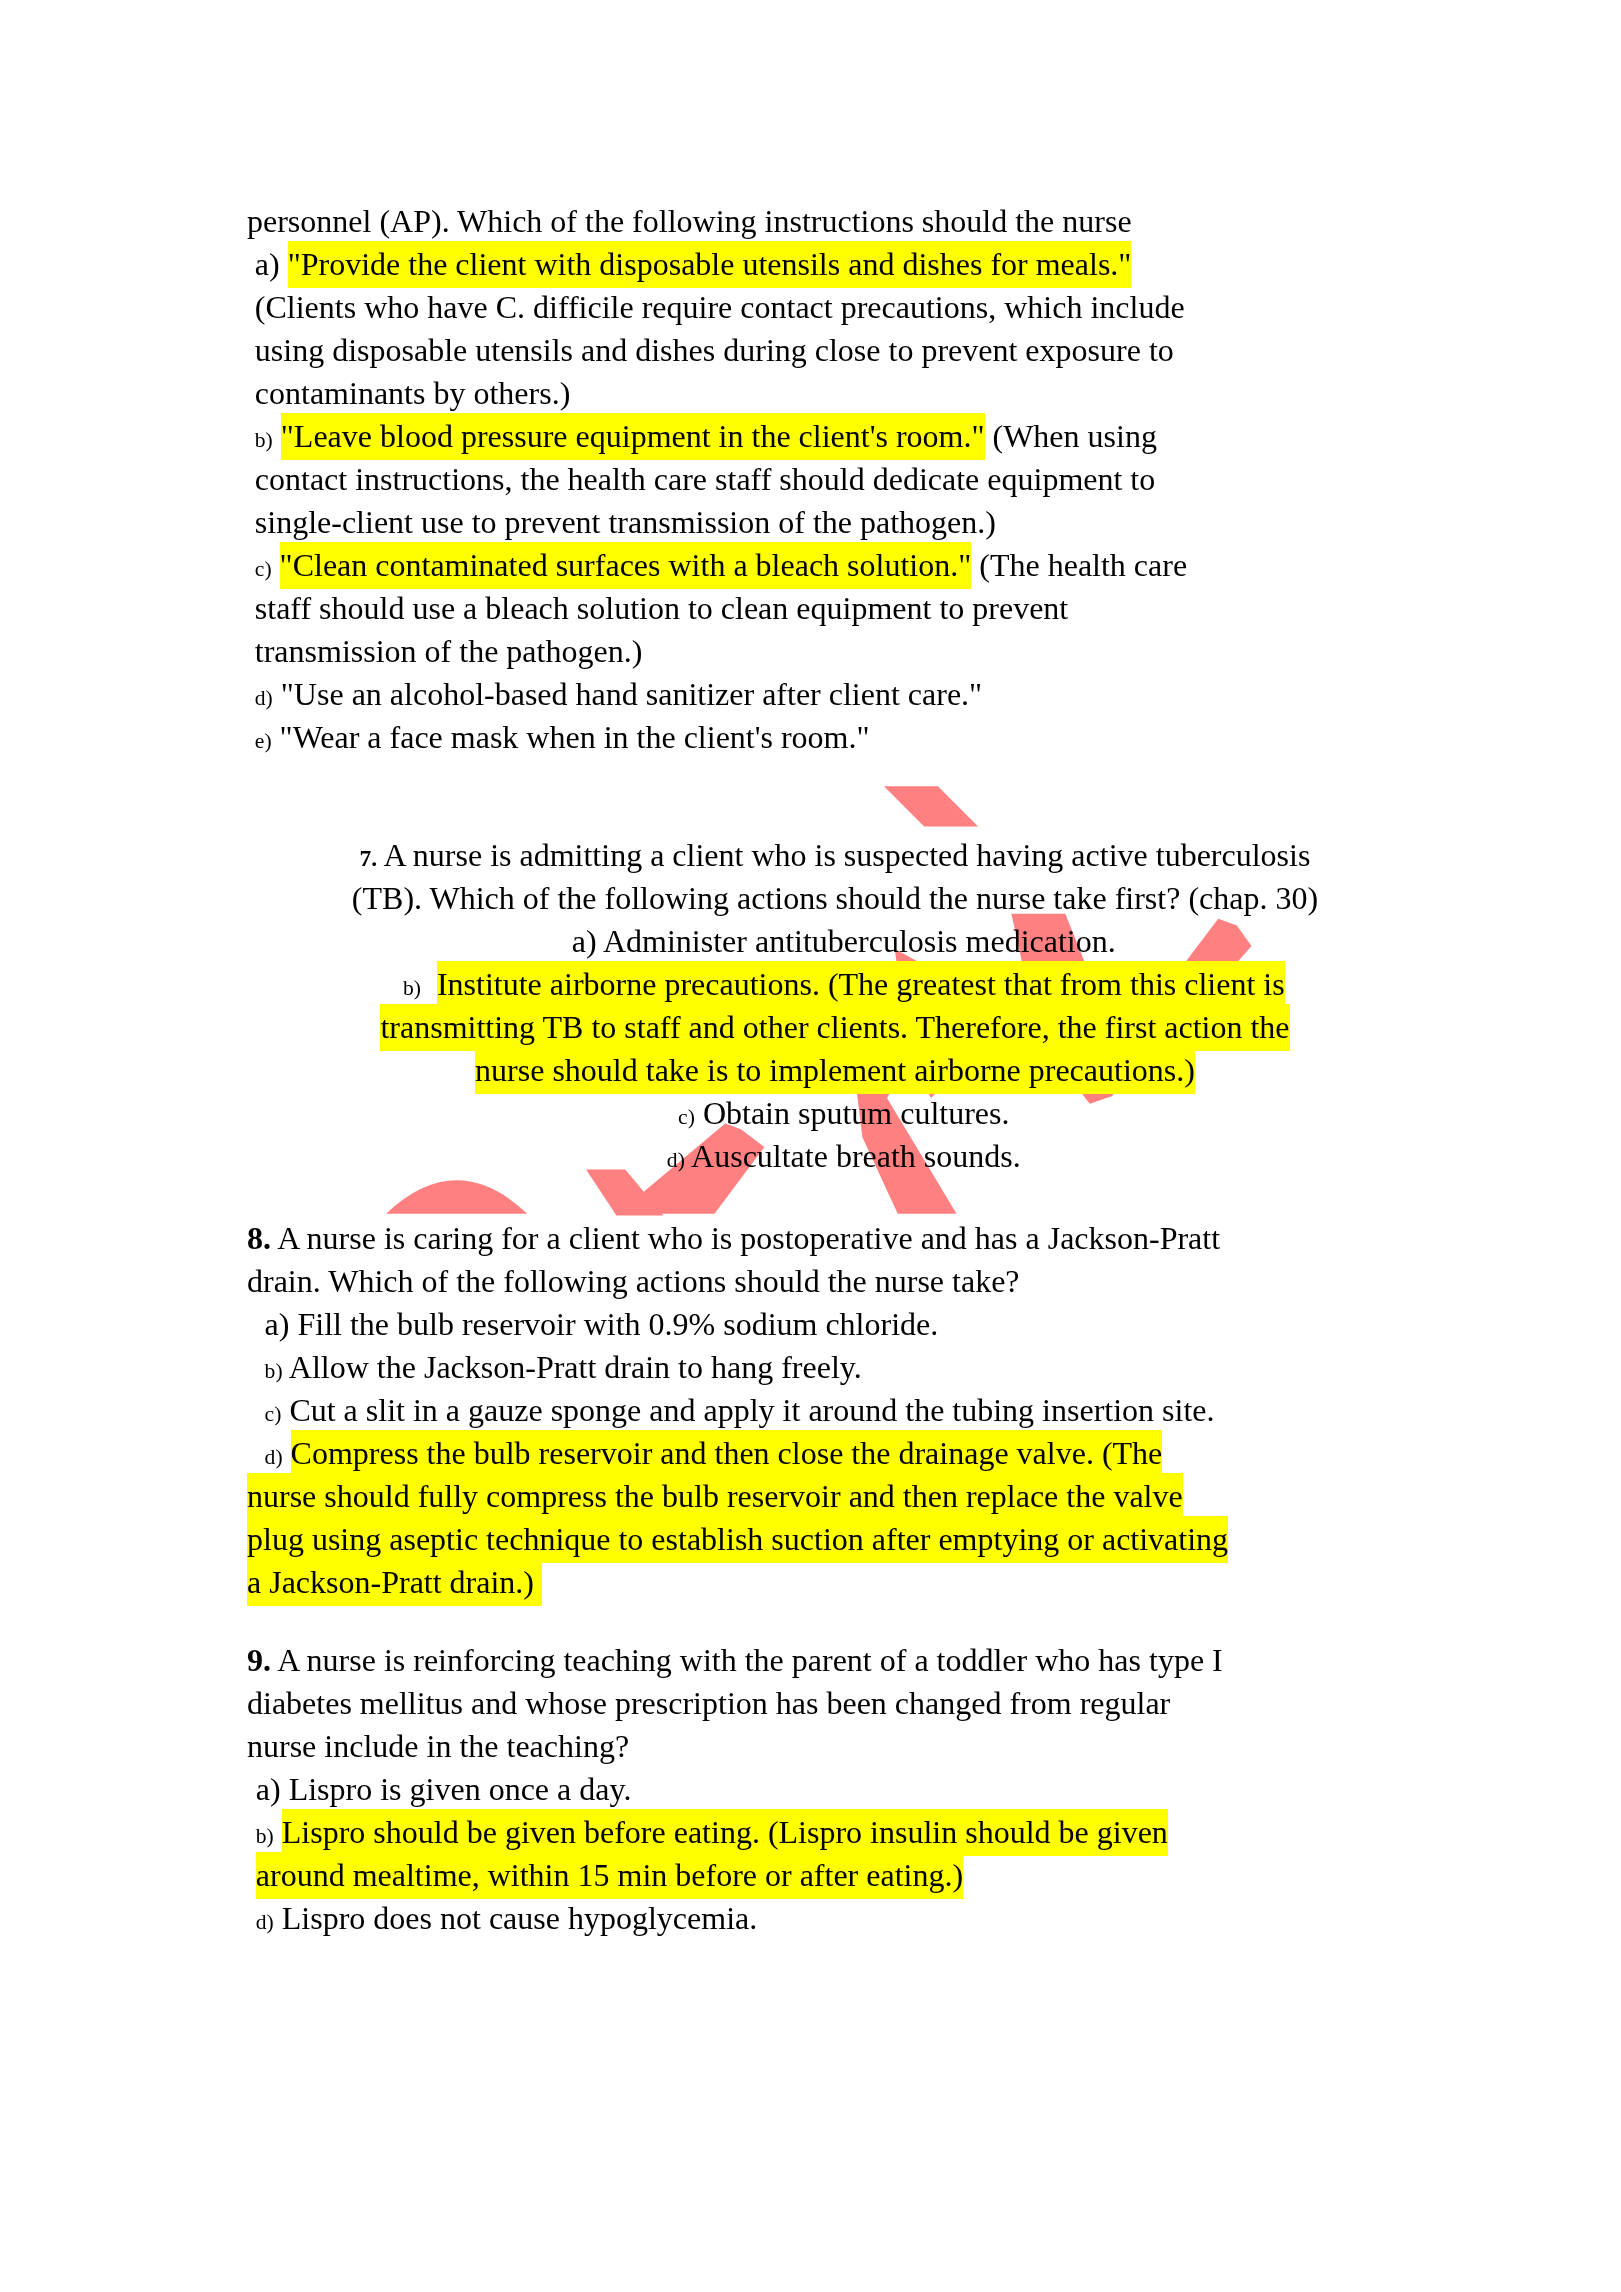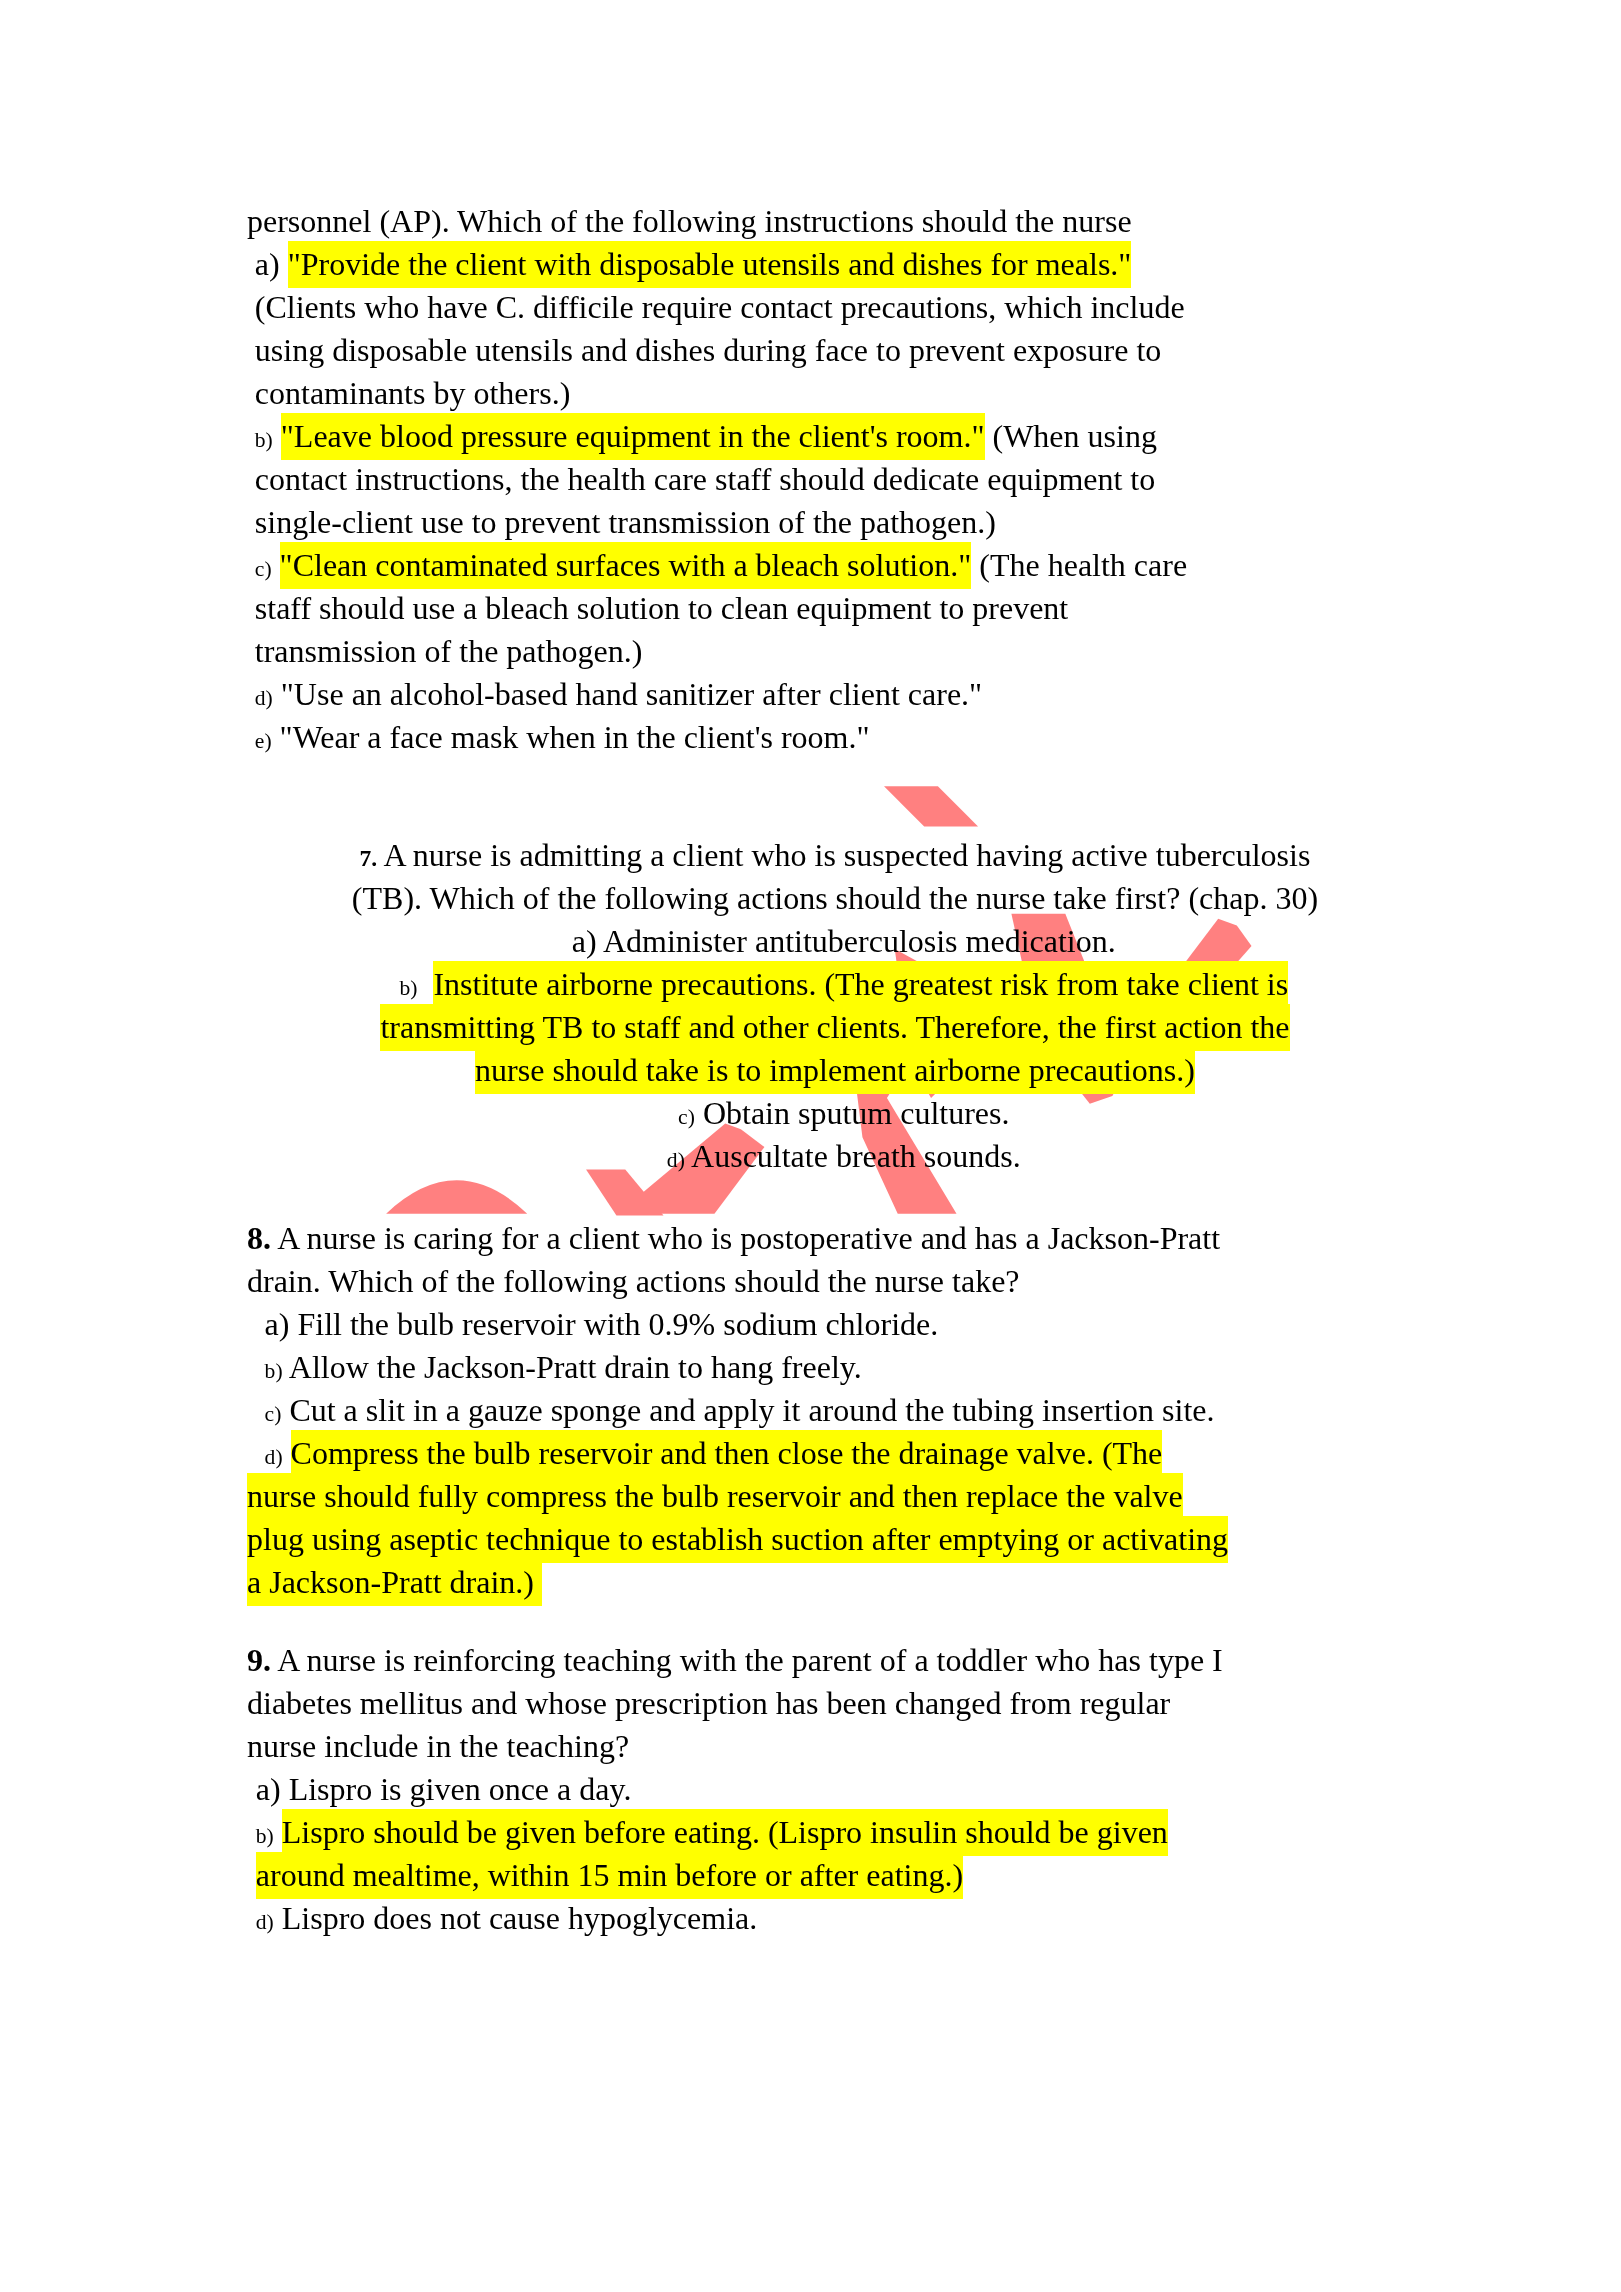--- a/index.html
+++ b/index.html
@@ -35,37 +35,37 @@
     <polygon points="633,1578 675,1578 653,1593"></polygon>
   </g>
 </svg>
 
 <div class="page">
 
   <div class="block" style="top:192px;">
     <div class="line">personnel (AP). Which of the following instructions should the nurse</div>
     <div class="line ind1"><span>a)</span> <span class="hl">"Provide the client with disposable utensils and dishes for meals."</span></div>
     <div class="line ind1">(Clients who have C. difficile require contact precautions, which include</div>
-    <div class="line ind1">using disposable utensils and dishes during face to prevent exposure to</div>
+    <div class="line ind1">using disposable utensils and dishes during close to prevent exposure to</div>
     <div class="line ind1">contaminants by others.)</div>
     <div class="line ind1"><span class="lbl">b)</span> <span class="hl">"Leave blood pressure equipment in the client's room."</span><span> (When using</span></div>
     <div class="line ind1">contact instructions, the health care staff should dedicate equipment to</div>
     <div class="line ind1">single-client use to prevent transmission of the pathogen.)</div>
     <div class="line ind1"><span class="lbl">c)</span> <span class="hl">"Clean contaminated surfaces with a bleach solution."</span><span> (The health care</span></div>
     <div class="line ind1">staff should use a bleach solution to clean equipment to prevent</div>
     <div class="line ind1">transmission of the pathogen.)</div>
     <div class="line ind1"><span class="lbl">d)</span><span> "Use an alcohol-based hand sanitizer after client care."</span></div>
     <div class="line ind1"><span class="lbl">e)</span><span> "Wear a face mask when in the client's room."</span></div>
   </div>
 
   <div class="block" style="top:826px;text-align:center;">
     <div class="line"><span class="qnum-small">7.</span><span> A nurse is admitting a client who is suspected having active tuberculosis</span></div>
     <div class="line">(TB). Which of the following actions should the nurse take first? (chap. 30)</div>
     <div class="line ind2"><span>a)</span><span> Administer antituberculosis medication.</span></div>
-    <div class="line ind2"><span class="lbl">b)</span><span>  </span><span class="hl">Institute airborne precautions. (The greatest risk from take client is</span></div>
+    <div class="line ind2"><span class="lbl">b)</span><span>  </span><span class="hl">Institute airborne precautions. (The greatest that from this client is</span></div>
     <div class="line"><span class="hl">transmitting TB to staff and other clients. Therefore, the first action the</span></div>
     <div class="line"><span class="hl">nurse should take is to implement airborne precautions.)</span></div>
     <div class="line ind2"><span class="lbl">c)</span><span> Obtain sputum cultures.</span></div>
     <div class="line ind2"><span class="lbl">d)</span><span> Auscultate breath sounds.</span></div>
   </div>
 
   <div class="block" style="top:1209px;">
     <div class="line"><span class="qnum">8.</span><span> A nurse is caring for a client who is postoperative and has a Jackson-Pratt</span></div>
     <div class="line">drain. Which of the following actions should the nurse take?</div>
     <div class="line ind2"><span>a)</span><span> Fill the bulb reservoir with 0.9% sodium chloride.</span></div>

